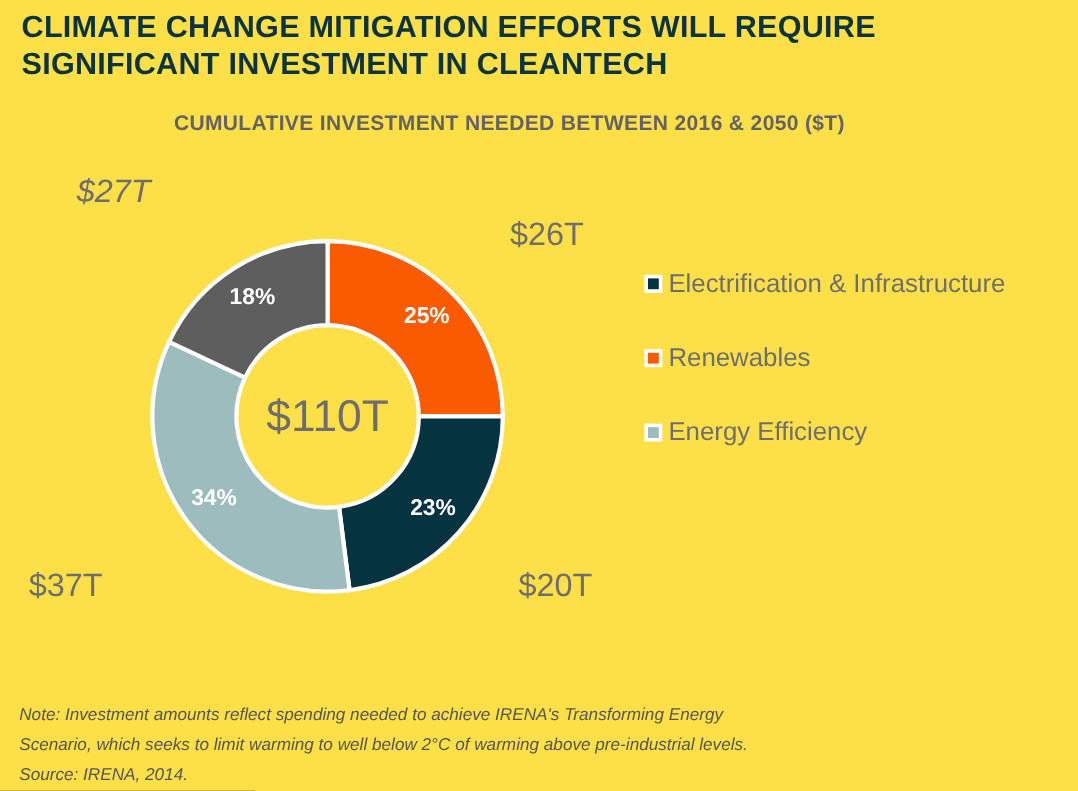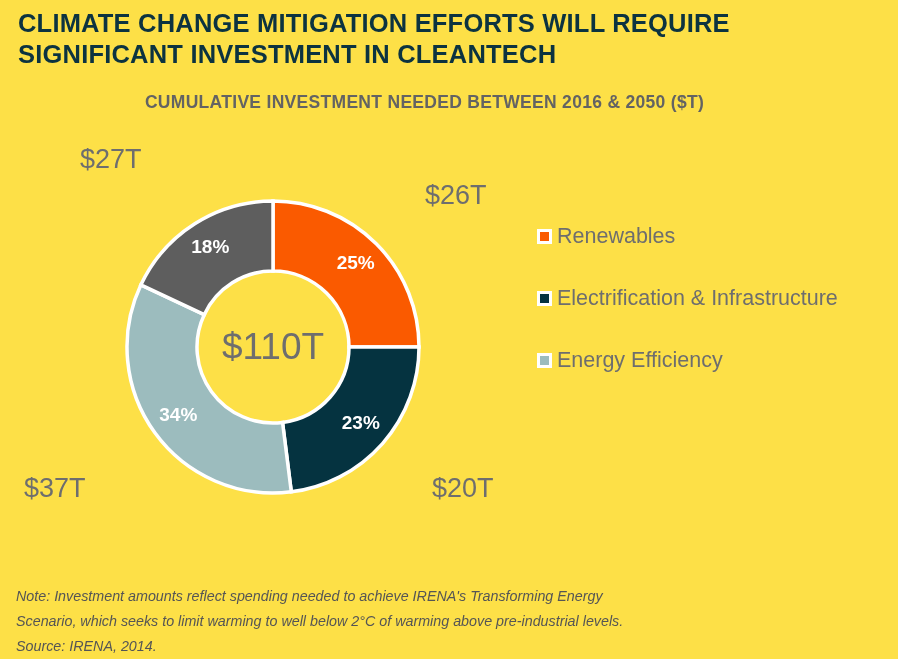--- a/index.html
+++ b/index.html
@@ -149,35 +149,35 @@
       <text id="pct-1" class="pct-label" text-anchor="middle" dominant-baseline="middle" x="360.8" y="306.4">23%</text>
       <text id="pct-2" class="pct-label" text-anchor="middle" dominant-baseline="middle" x="178.3" y="297.8">34%</text>
       <text id="pct-3" class="pct-label" text-anchor="middle" dominant-baseline="middle" x="210.3" y="130.2">18%</text>
 
       <text id="center-total" class="center-label" text-anchor="middle" dominant-baseline="middle" x="273" y="231">$110T</text>
     </svg>
 
     <div class="val-label" id="val-0" style="left:425px; top:62px;text-align:right;">$26T</div>
     <div class="val-label" id="val-1" style="left:432px; top:355px;">$20T</div>
     <div class="val-label" id="val-2" style="left:24px; top:355px;">$37T</div>
-    <div class="val-label" id="val-3" style="left:80px; top:26px;">$27T</div>
+    <div class="val-label" id="val-3" style="left:64px; top:26px;font-style:italic;">$27T</div>
   </div>
 
   <div id="legend">
     <div class="legend-row">
       <span class="legend-swatch">
+        <i id="sw-1" style="background: rgb(5, 51, 64);"></i>
+      </span>
+      <span class="legend-text">Electrification &amp; Infrastructure</span>
+    </div>
+    <div class="legend-row">
+      <span class="legend-swatch">
         <i id="sw-0" style="background: rgb(250, 90, 0);"></i>
       </span>
       <span class="legend-text">Renewables</span>
-    </div>
-    <div class="legend-row">
-      <span class="legend-swatch">
-        <i id="sw-1" style="background: rgb(5, 51, 64);"></i>
-      </span>
-      <span class="legend-text">Electrification &amp; Infrastructure</span>
     </div>
     <div class="legend-row">
       <span class="legend-swatch">
         <i id="sw-2" style="background: rgb(156, 188, 190);"></i>
       </span>
       <span class="legend-text">Energy Efficiency</span>
     </div>
   </div>
 
   <div id="notes">

